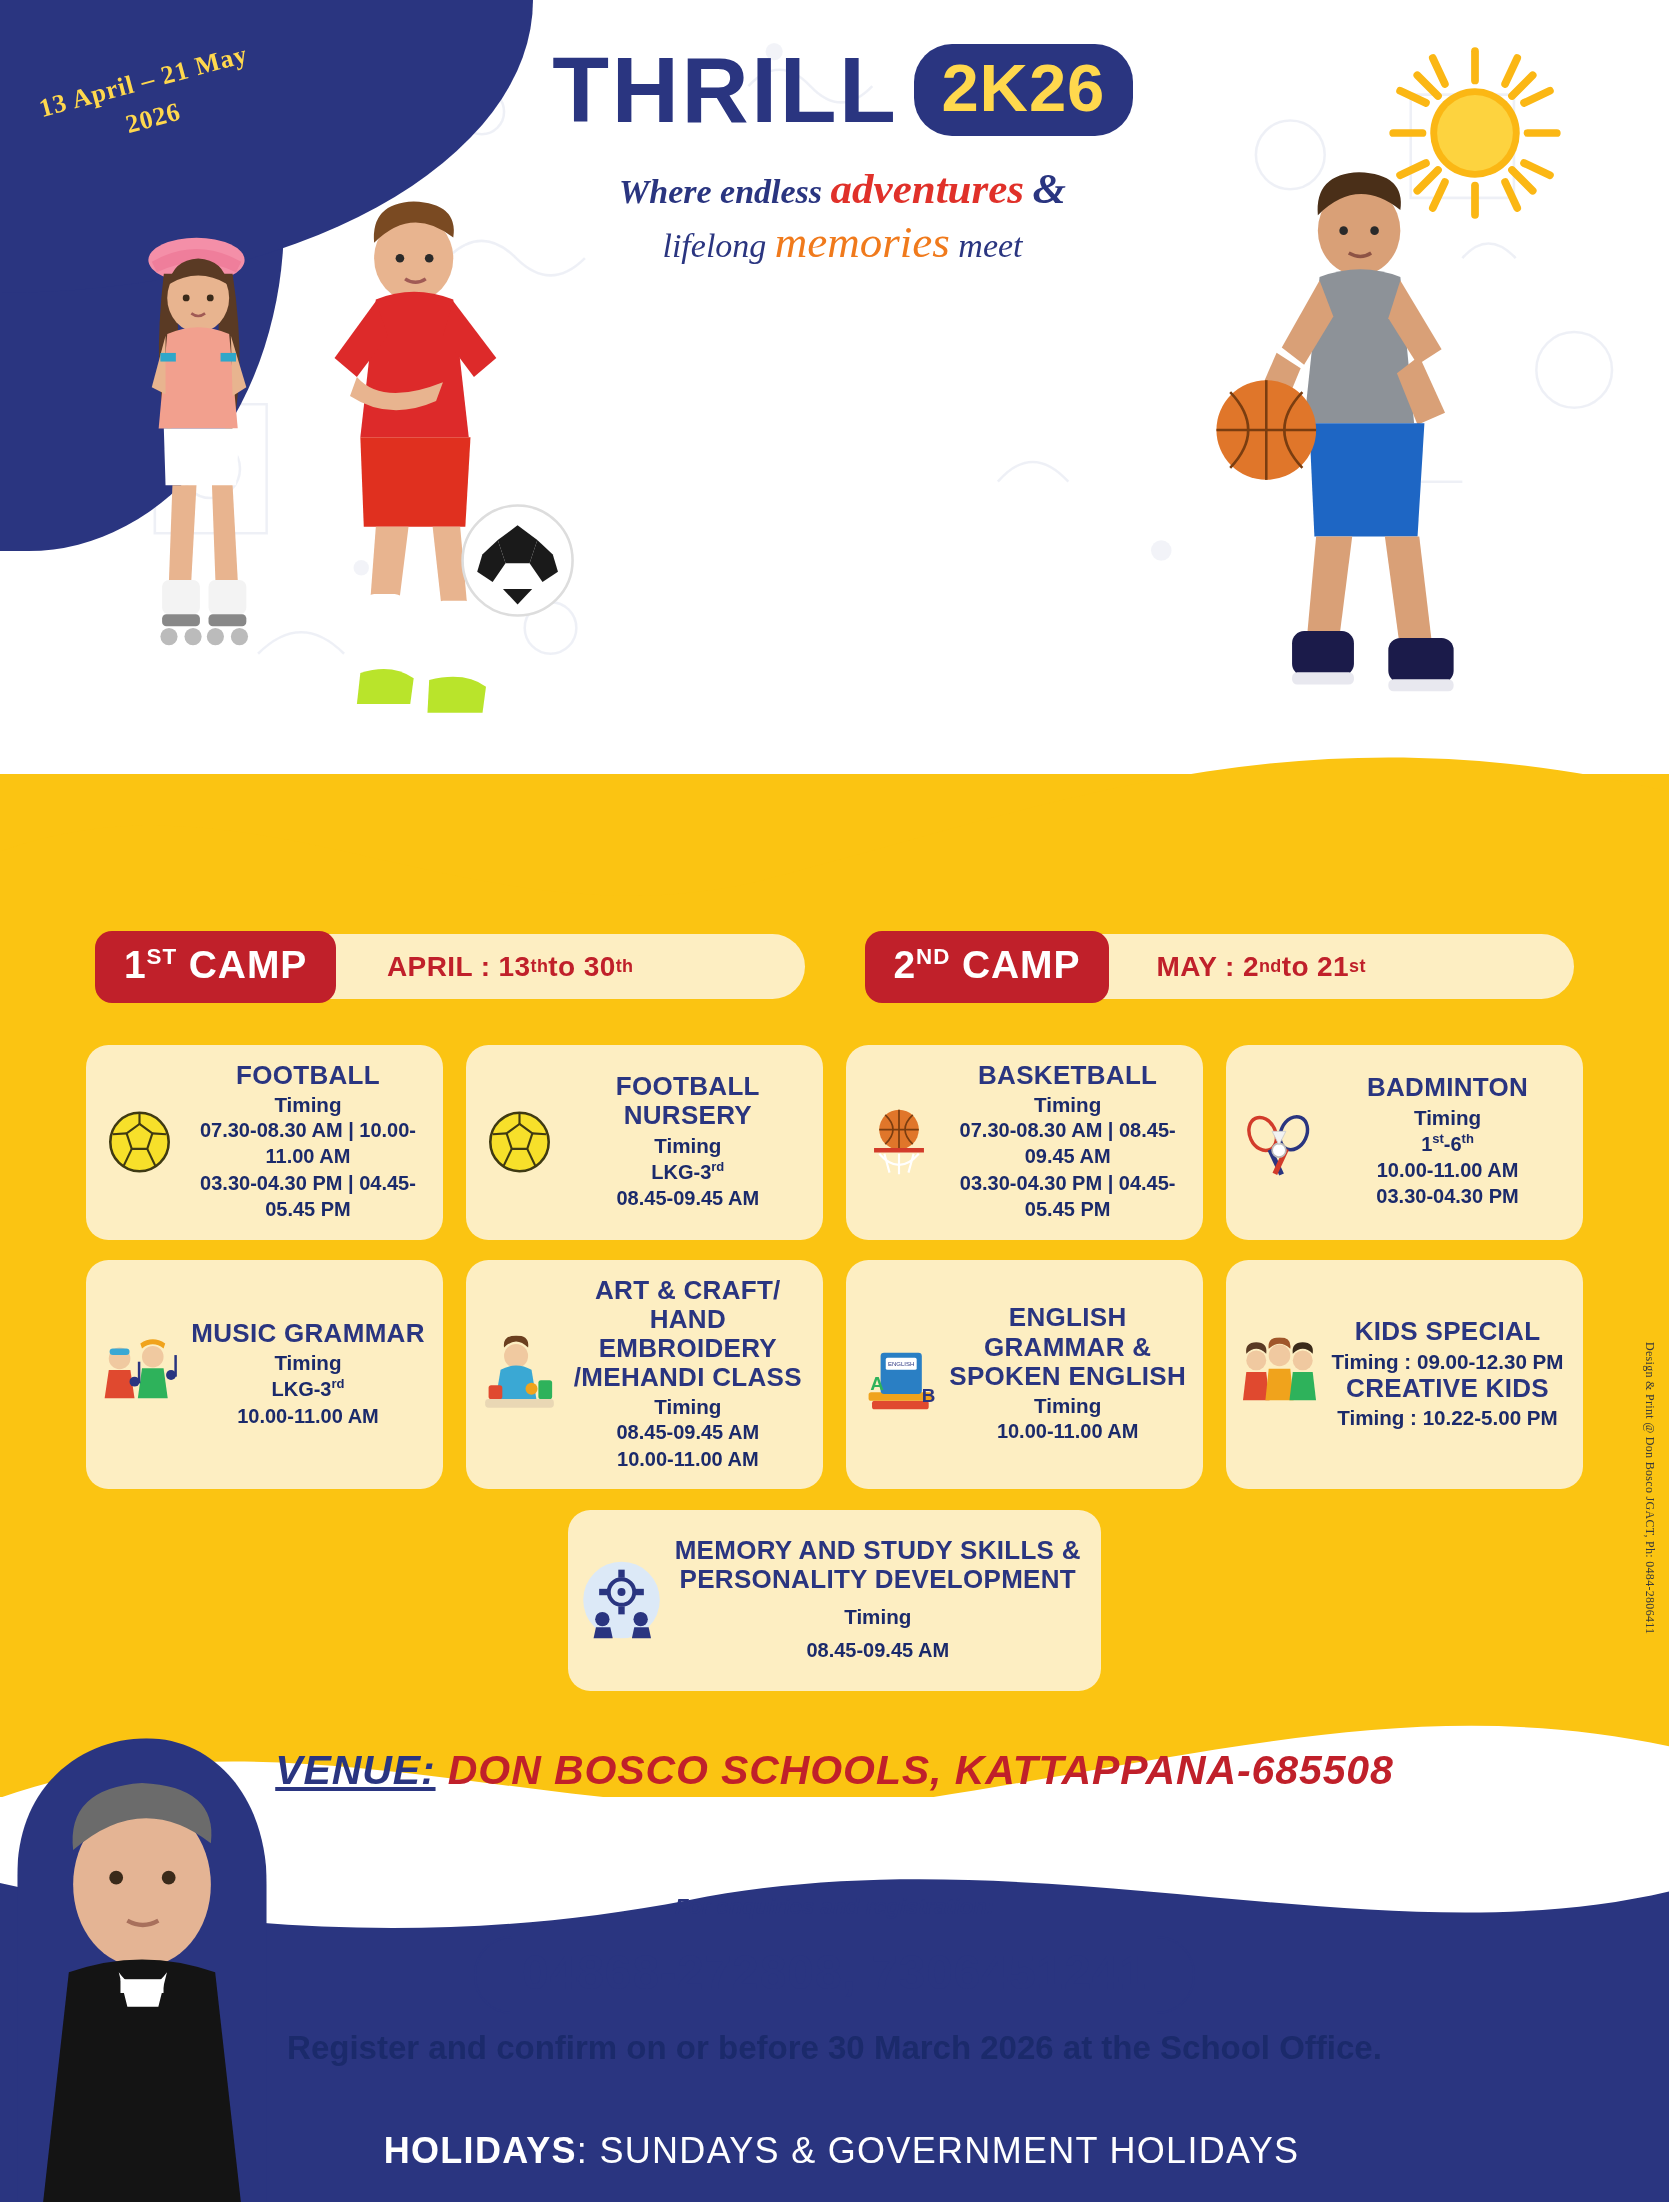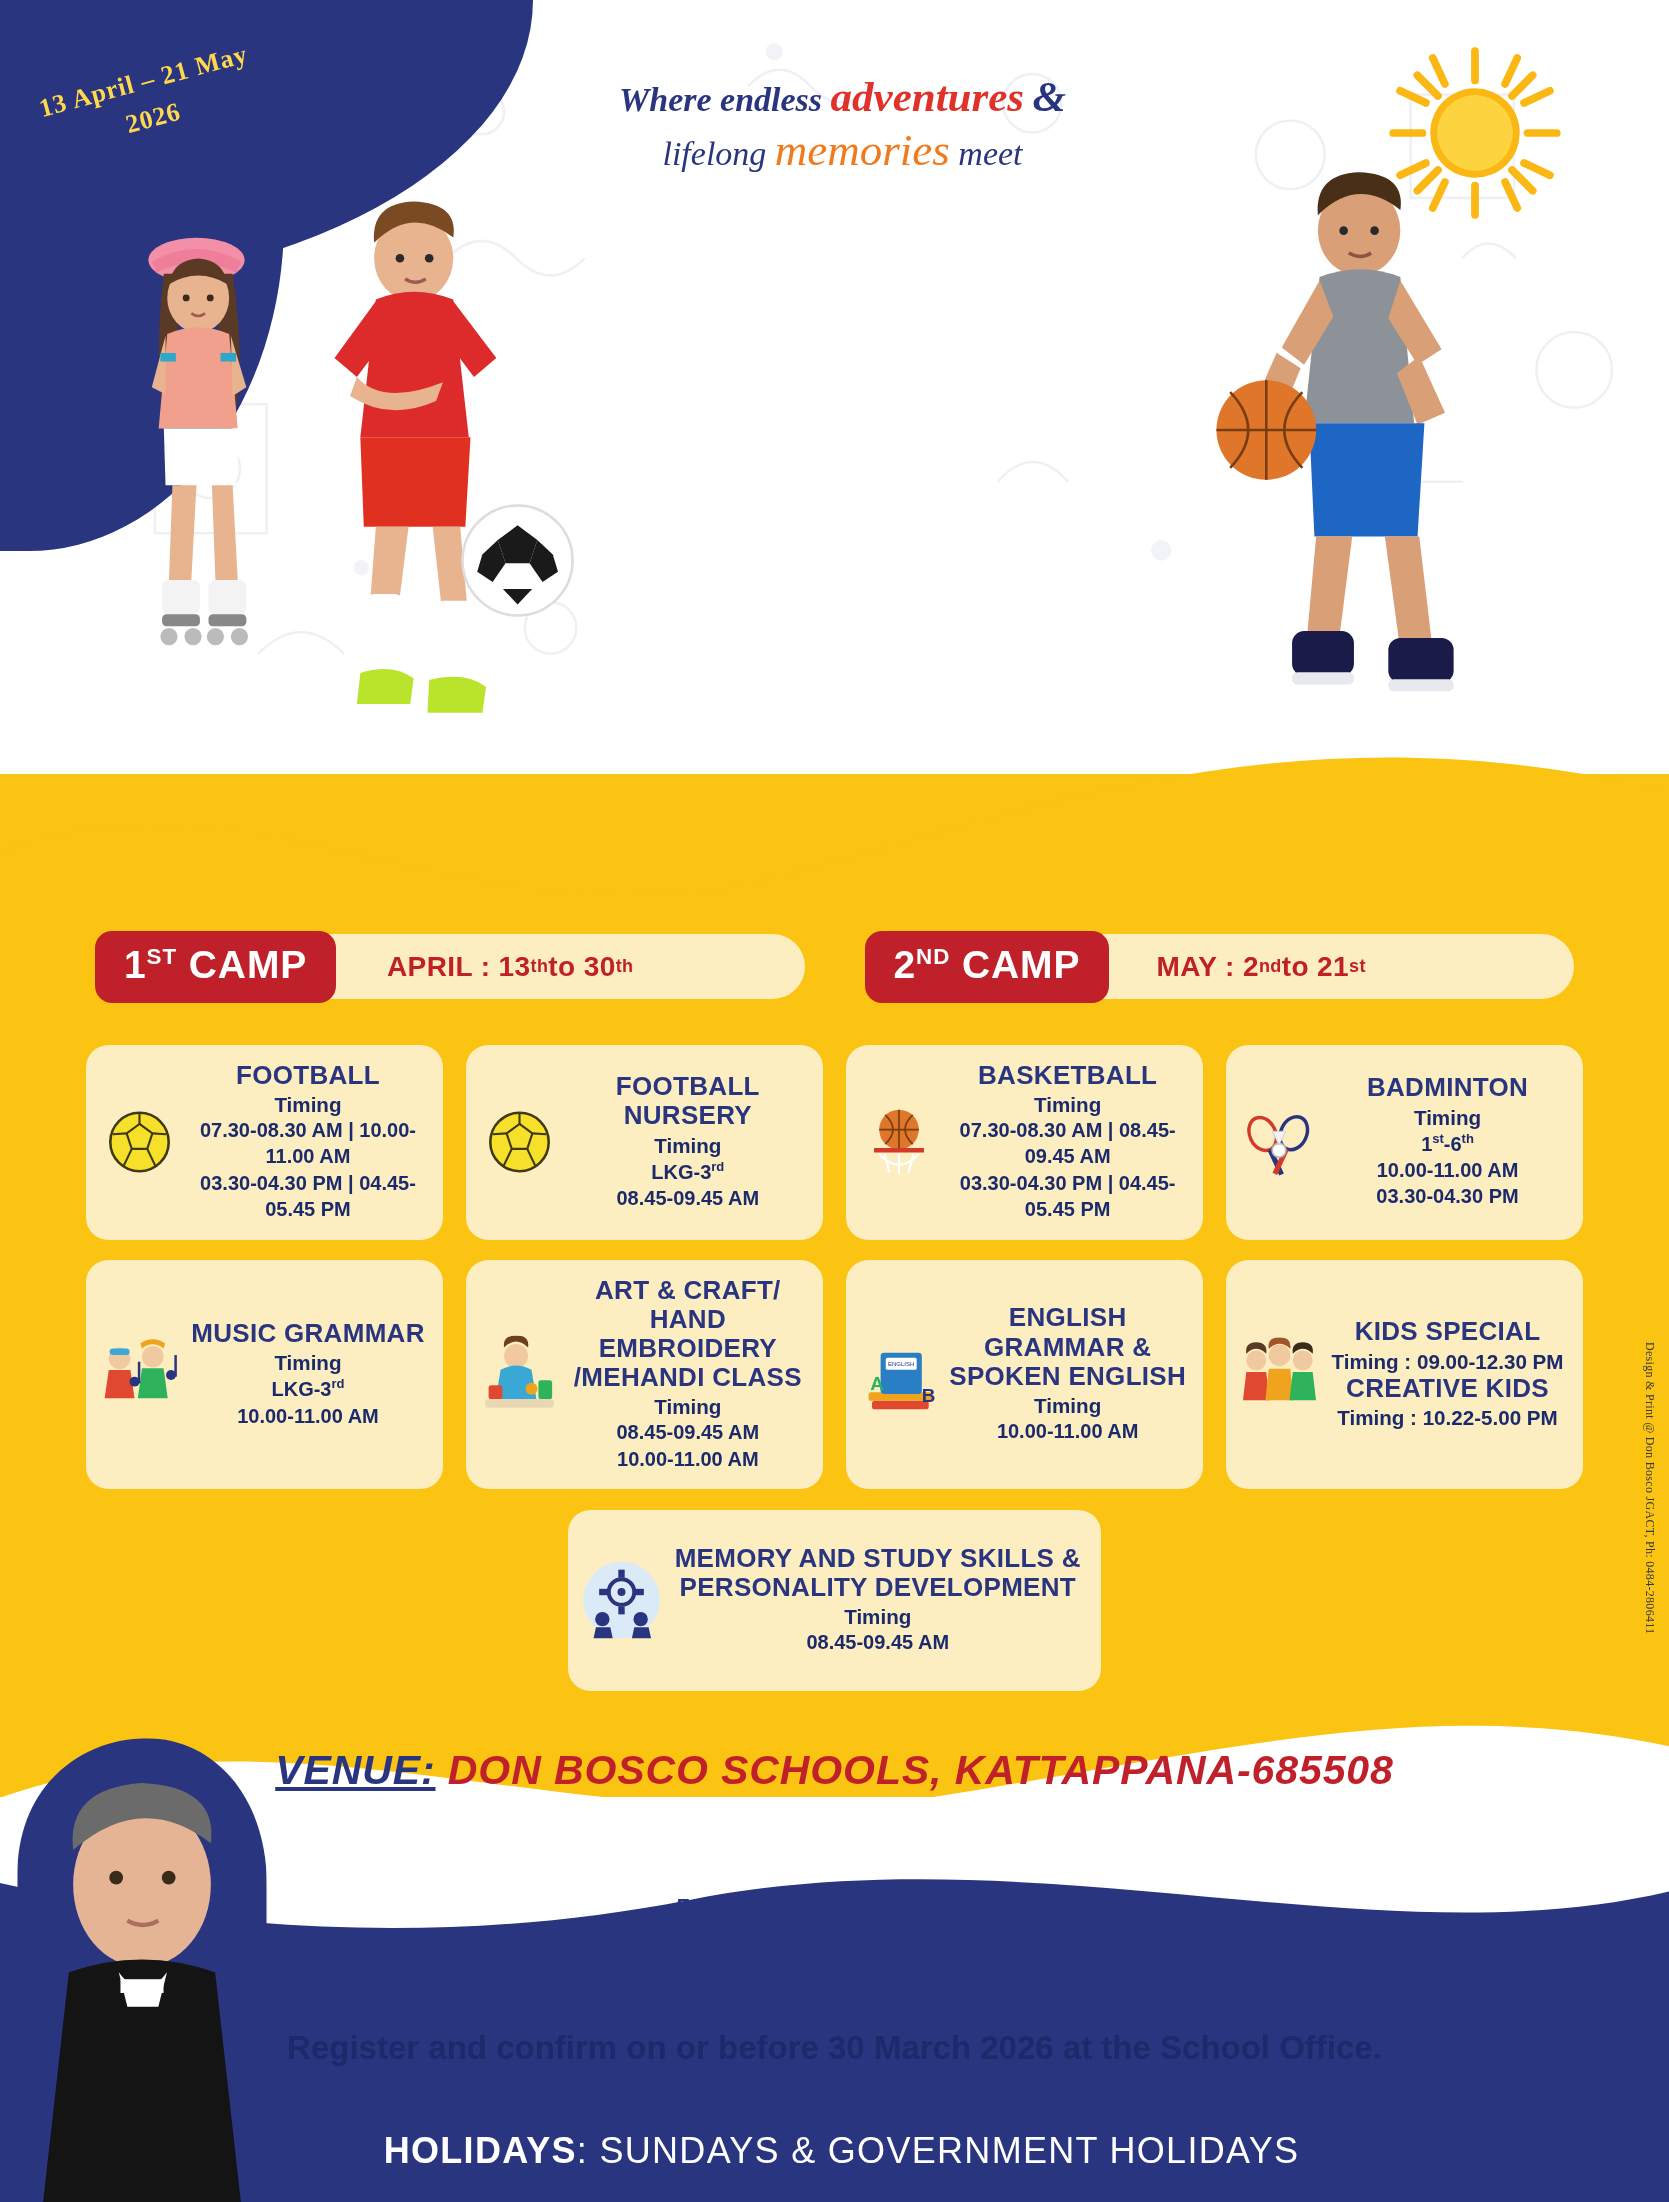--- a/index.html
+++ b/index.html
@@ -239,21 +239,21 @@
     margin-top: 3.4px;
   }
   .card-line {
     font-weight: bold;
     font-size: 20px;
     color: #1b2a6b;
     line-height: 1.32;
   }
   .card-line sup { font-size: 13px; }
   .center-card-row { display: flex; justify-content: center; }
-  .center-card-row .card { flex: 0 0 533px; }
+  .center-card-row .card { flex: 0 0 533px; gap: 8px; }
 
   
   .credit {
     position: absolute;
     right: 12px; top: 1342px;
     z-index: 7;
     writing-mode: vertical-rl;
     font-size: 12px;
     color: #3a3a3a;
     letter-spacing: 0.3px;
@@ -485,20 +485,24 @@
     <circle cx="62" cy="300" r="58" fill="#e0762a"></circle>
     <g stroke="#7a3d10" stroke-width="3" fill="none">
       <path d="M4 300 h116"></path>
         <path d="M62 242 v116"></path>
       <path d="M20 256 q42 44 0 88"></path>
         <path d="M104 256 q-42 44 0 88"></path>
     </g>
   </svg>
 
   <div class="title-block">
+    <div class="thrill-row">
+      <span class="thrill-txt">THRILL</span>
+      <span class="twok26">2K26</span>
+    </div>
     <div class="tagline">
       <div class="tag-l1">
         <span>Where endless </span><span class="tag-hi">adventures</span> <span class="tag-amp">&amp;</span>
       </div>
       <div class="tag-l2">
         <span>lifelong </span><span class="tag-hi2">memories</span><span> meet</span>
       </div>
     </div>
   </div>
 

